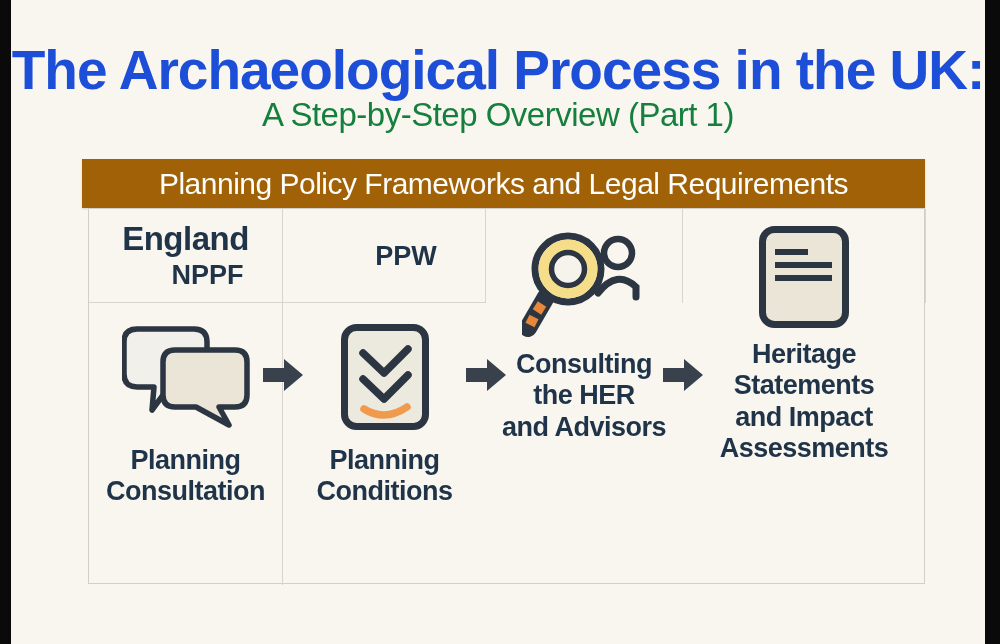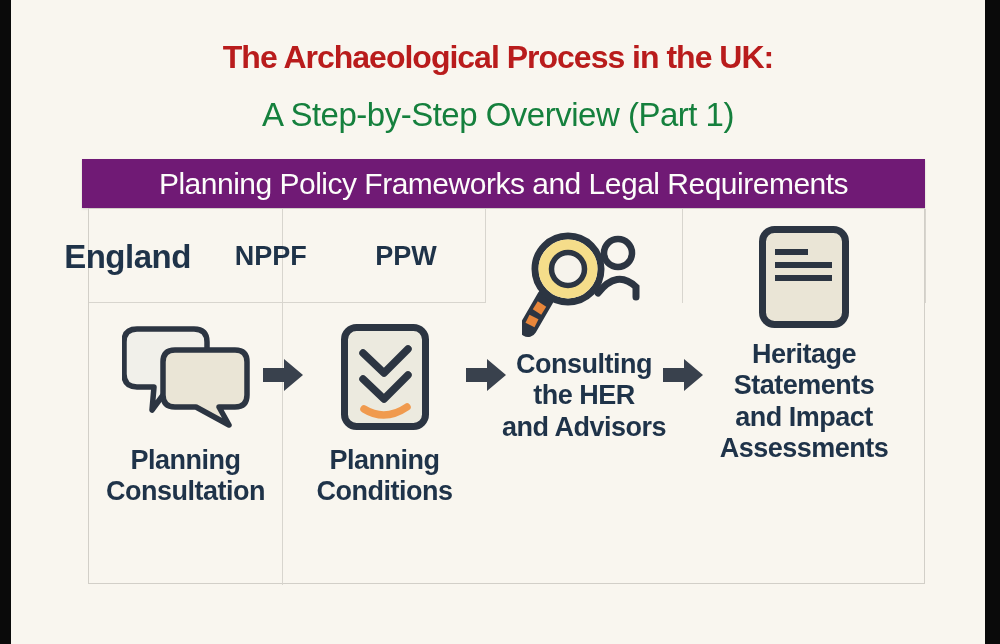--- a/index.html
+++ b/index.html
@@ -7,47 +7,47 @@
     width:1000px;height:644px;position:relative;
     background:#0a0a0a;overflow:hidden;
     font-family:"Liberation Sans","DejaVu Sans",sans-serif;
   }
   .canvas{
     position:absolute;left:11px;top:0;width:974px;height:644px;
     background:#f9f6ef;
   }
   .title{
     position:absolute;top:40px;left:0;width:100%;
-    text-align:center;font-size:32px;font-weight:bold;
-    color:#b91c1c;letter-spacing:-1px;line-height:1.1;
+    text-align:center;font-size:55px;font-weight:bold;
+    color:#1d4ed8;letter-spacing:-1px;line-height:1.1;
   }
   .subtitle{
     position:absolute;top:96px;left:0;width:100%;
     text-align:center;font-size:33px;font-weight:normal;
     color:#15803d;letter-spacing:-0.5px;
   }
   .banner{
     position:absolute;left:71px;top:159px;width:843px;height:49px;
-    background:#701a75;color:#fdfdfb;
+    background:#a16207;color:#fdfdfb;
     font-size:30px;letter-spacing:-0.5px;
     display:flex;align-items:center;justify-content:center;
     box-shadow:0 1px 2px rgba(0,0,0,0.15);
   }
   .policy-table{
     position:absolute;left:77px;top:208px;width:837px;height:376px;
     display:grid;
     grid-template-columns:194px 203px 197px 243px;
     grid-template-rows:94px 282px;
     border:1px solid #d2cfc8;background:#f9f6ef;box-sizing:border-box;
   }
   .cell{box-sizing:border-box;border-right:1px solid #d8d5ce;}
   .cell.last{border-right:none;}
   .head-cell{
     border-bottom:1px solid #d8d5ce;
-    display:flex;flex-direction:row;align-items:center;justify-content:center;
+    display:flex;flex-direction:column;align-items:center;justify-content:center;
     color:#1f3349;padding-top:2px;text-align:center;
   }
   .country{font-size:33px;font-weight:bold;letter-spacing:-0.5px;line-height:1.15;}
   .framework{font-size:27px;font-weight:bold;letter-spacing:0;line-height:1.3;margin-left:44px;}
   .body-cell{
     display:flex;flex-direction:column;align-items:center;
     padding-top:16px;
   }
   .icon-box{height:116px;display:flex;align-items:center;justify-content:center;}
   .step-label{

